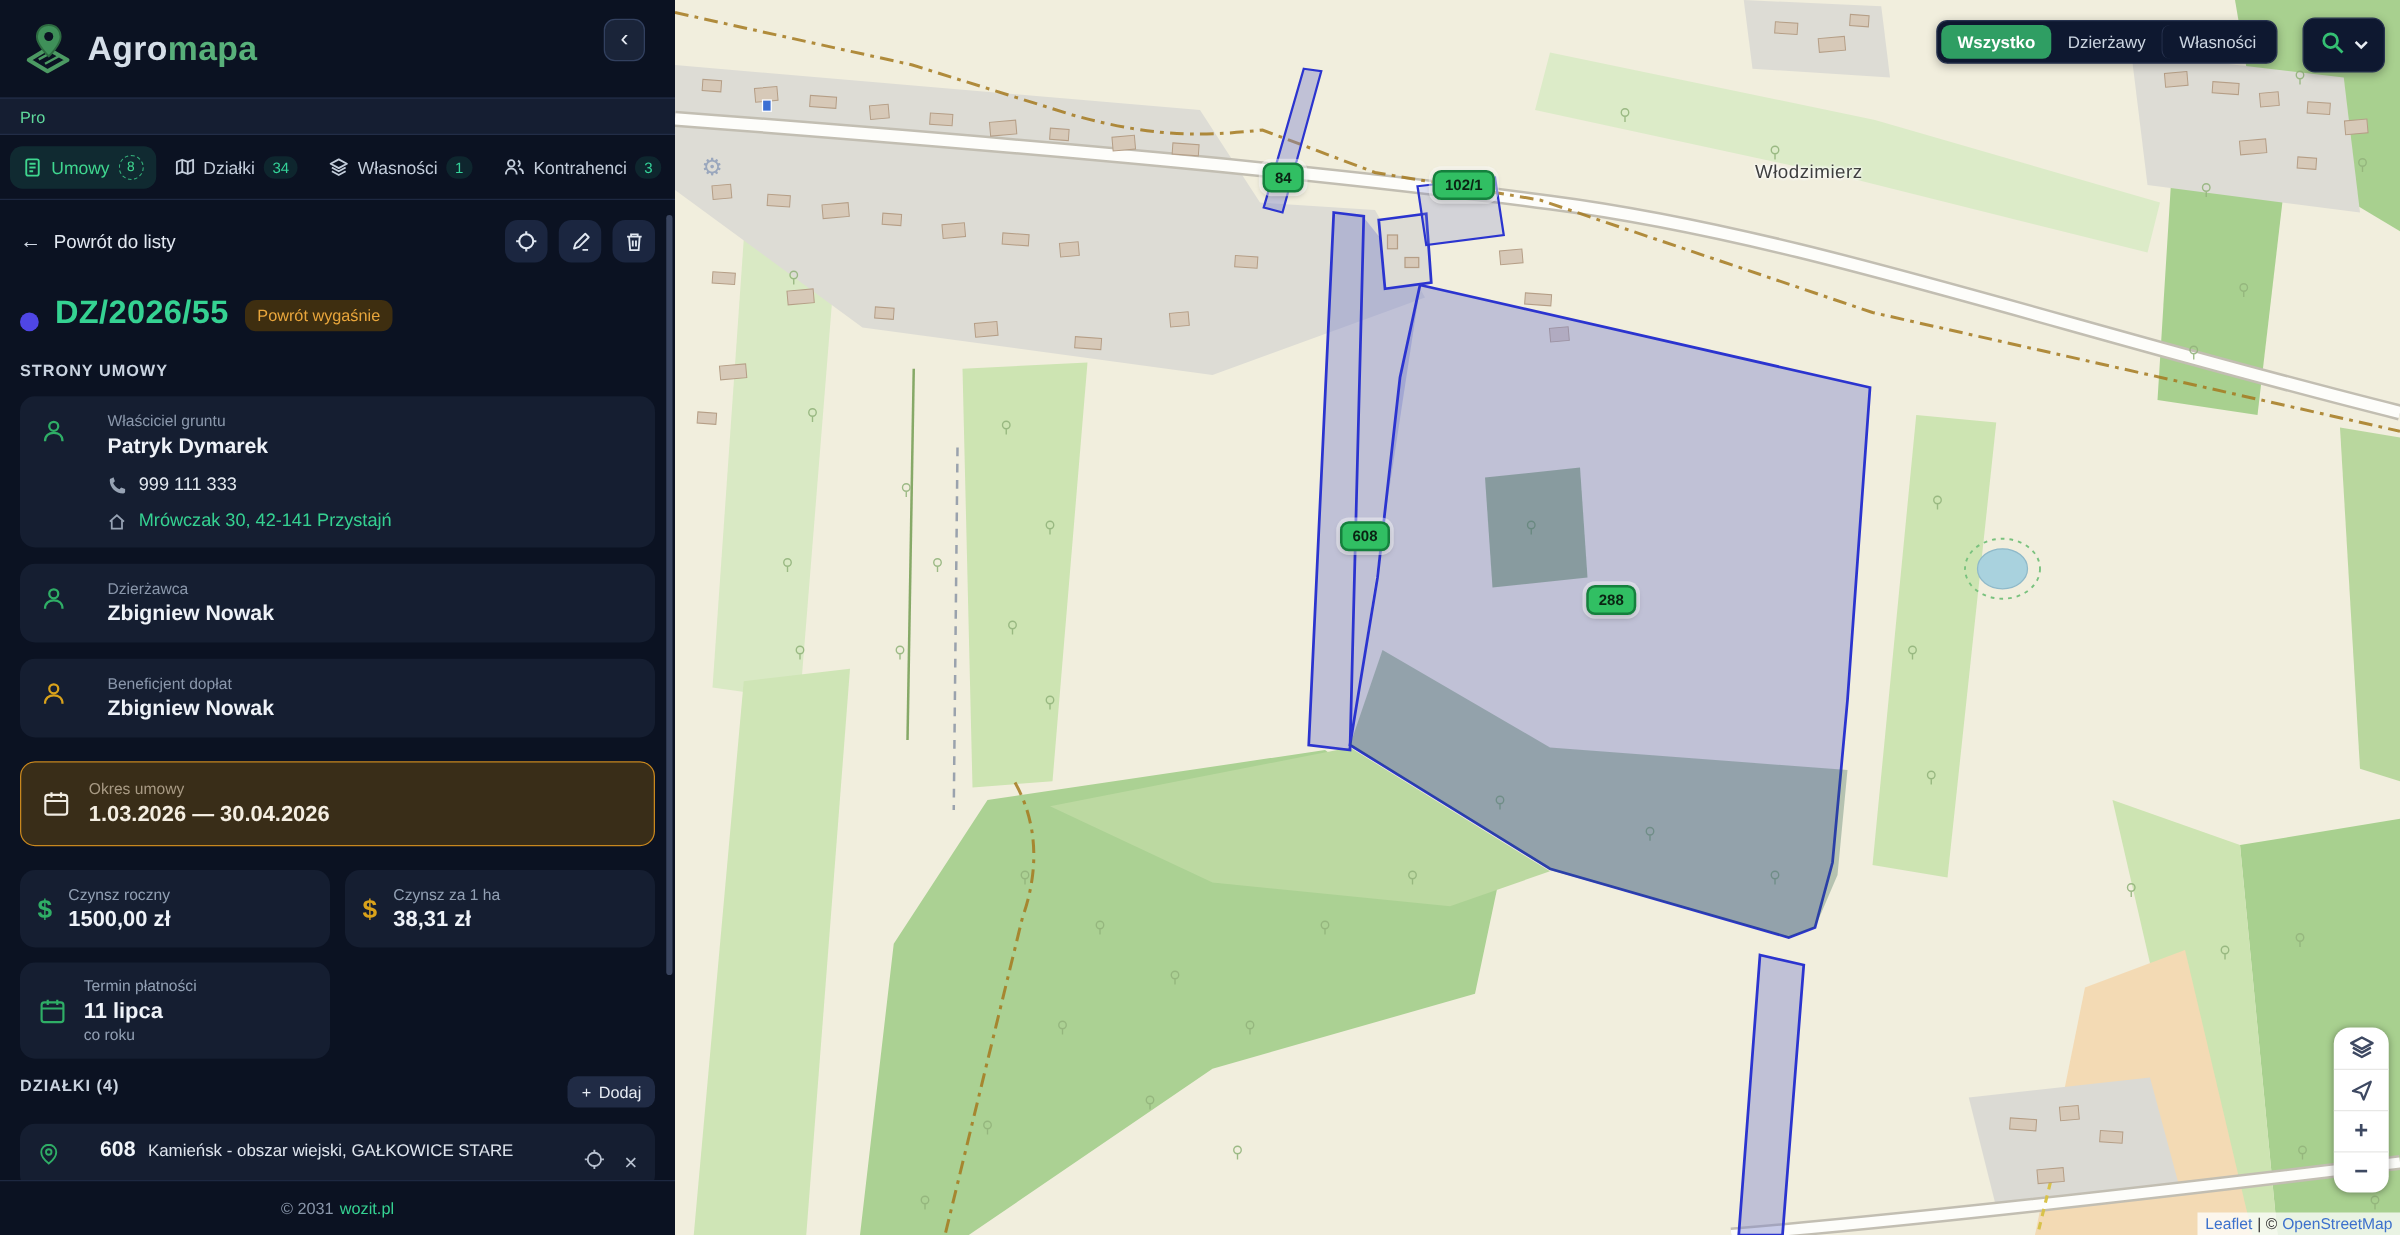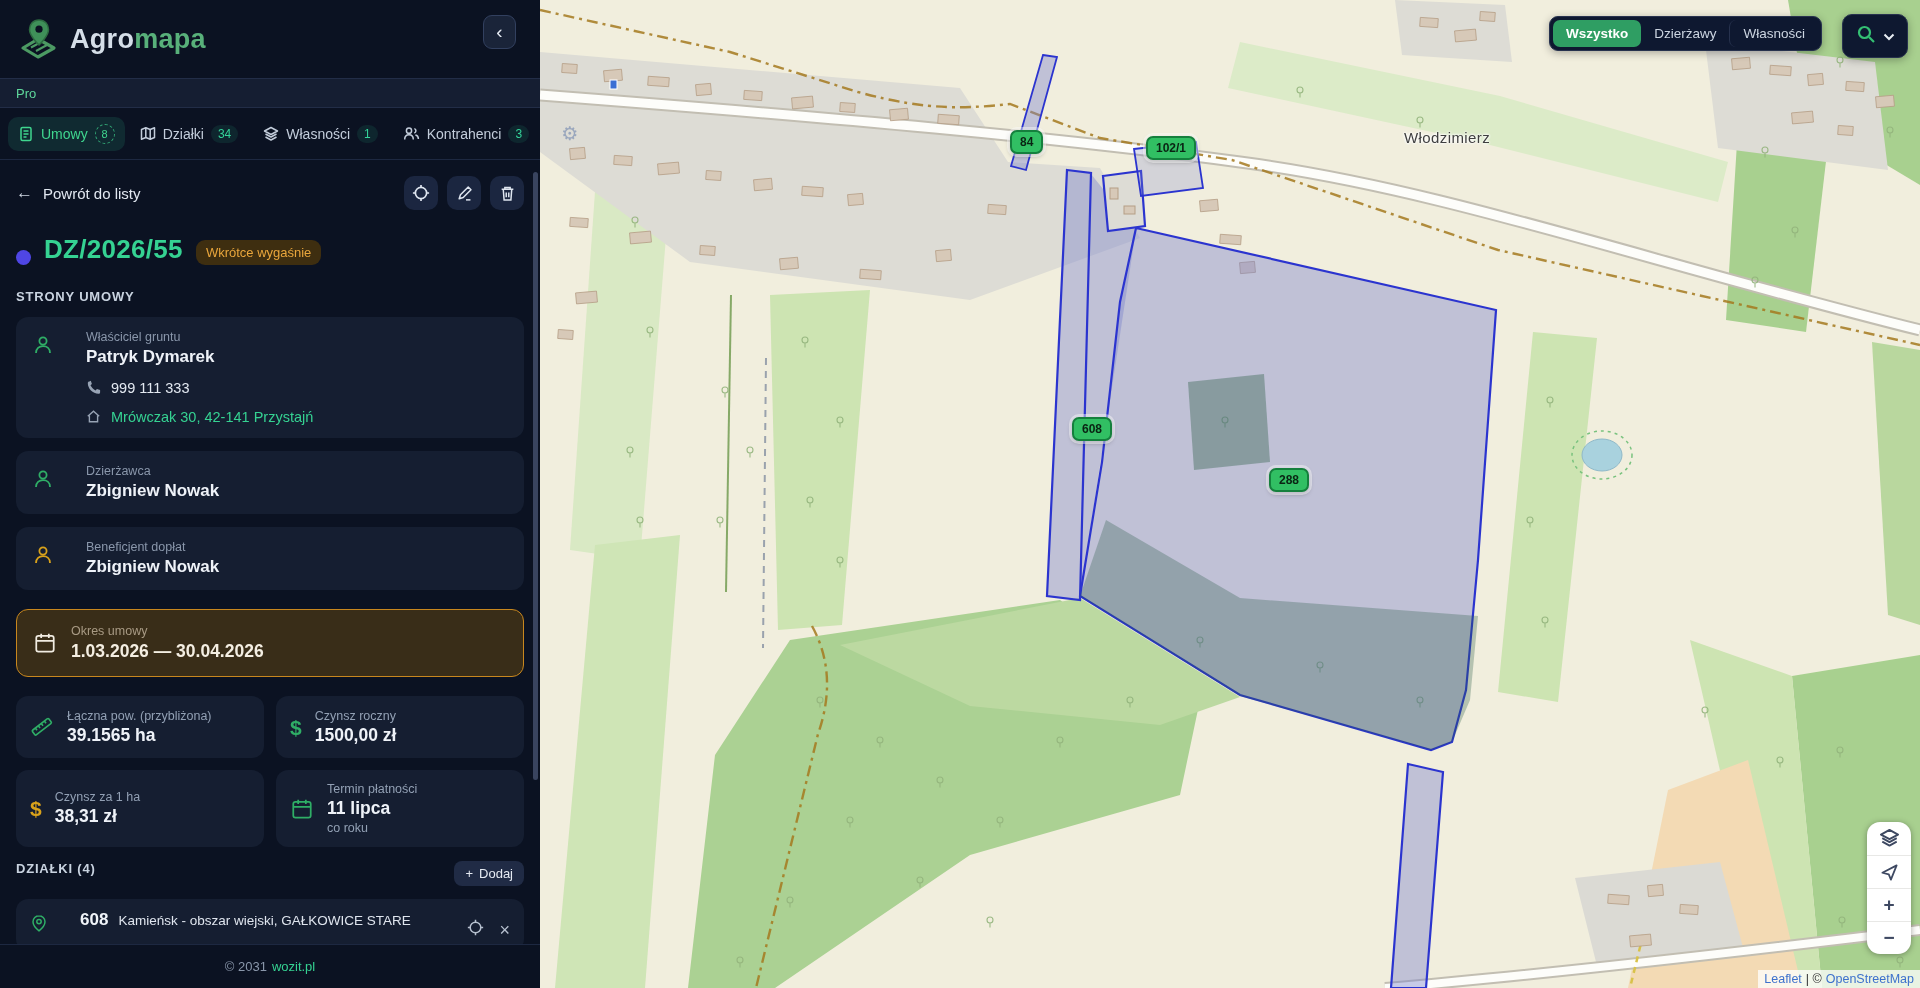--- a/index.html
+++ b/index.html
@@ -33,21 +33,21 @@
   .title-row{display:flex;align-items:flex-end;gap:13px;margin-top:24px;}
   .dot{width:15px;height:15px;border-radius:50%;background:#4f46e5;}
   .title{font-size:26px;font-weight:700;color:#35d292;letter-spacing:.3px;}
   .status{background:#3e2e10;color:#e9a63c;font-size:13px;padding:5px 10px;border-radius:9px;}
   .sec-h{margin-top:24px;font-size:13px;font-weight:700;color:#c9d3e0;letter-spacing:.8px;}
   .card{background:#151e31;border-radius:12px;padding:13px 16px;margin-top:13px;display:flex;gap:32px;}
   .party-icon{padding-top:4px;}
   .green-ic{color:#2fae66;} .amber-ic{color:#d9a21b;}
   .p-label{font-size:12.5px;color:#8a97ab;}
   .p-name{font-size:17px;font-weight:600;color:#eef2f8;margin-top:3px;}
-  .contact{display:flex;gap:10px;margin-top:13px;font-size:14.5px;color:#e3e9f1;}
+  .contact{display:flex;align-items:center;gap:10px;margin-top:13px;font-size:14.5px;color:#e3e9f1;}
   .contact.address{color:#35d292;}
   .contact svg{color:#97a3b4;}
   .period-card{background:#392d18;border:1.5px solid #c8871e;border-radius:12px;padding:14px 16px;margin-top:19px;display:flex;gap:14px;align-items:center;}
   .pc-label{color:#a89a84;font-size:12.5px;}
   .pc-value{color:#f4eee2;font-size:17.5px;font-weight:600;margin-top:3px;}
   .stats{display:grid;grid-template-columns:1fr 1fr;gap:12px;margin-top:19px;}
   .stat{background:#151e31;border-radius:12px;padding:12px 14px;display:flex;align-items:center;gap:13px;min-height:62px;}
   .stat .lab{font-size:12.5px;color:#92a0b4;}
   .stat .val{font-size:17.5px;font-weight:700;color:#eef2f8;margin-top:2px;}
   .stat .sub{font-size:12.5px;color:#92a0b4;margin-top:2px;}
@@ -370,21 +370,21 @@
               <path d="M4,4 l0.8,10.2 h6.4 L12,4"></path>
               <path d="M6.8,7 v4.5 M9.2,7 v4.5"></path>
             </svg>
         </div>
       </div>
     </div>
 
     <div class="title-row">
       <span class="dot"></span>
       <span class="title">DZ/2026/55</span>
-      <span class="status">Wkrótce wygaśnie</span>
+      <span class="status">Powrót wygaśnie</span>
     </div>
 
     <div class="sec-h">STRONY UMOWY</div>
 
     <div class="card">
       <span class="party-icon green-ic">
         <svg width="22" height="22" viewBox="0 0 22 22" fill="none" stroke="currentColor" stroke-width="1.8">
             <circle cx="11" cy="7" r="3.6"></circle>
             <path d="M4,19 c0,-4.4 3.1,-6.8 7,-6.8 s7,2.4 7,6.8"></path>
           </svg>
@@ -440,32 +440,20 @@
           <path d="M3,9 h16 M7.5,2.5 v4 M14.5,2.5 v4"></path>
         </svg>
       <div>
         <div class="pc-label">Okres umowy</div>
         <div class="pc-value">1.03.2026 — 30.04.2026</div>
       </div>
     </div>
 
     <div class="stats">
       <div class="stat">
-        <svg width="24" height="24" viewBox="0 0 22 22" fill="none" stroke="#2fae66" stroke-width="1.5">
-            <g transform="rotate(-38 11 11)">
-              <rect x="1.5" y="8" width="19" height="5.5" rx="1.2"></rect>
-              <path d="M5.5,8 v2.6 M9,8 v2.6 M12.5,8 v2.6 M16,8 v2.6"></path>
-            </g>
-          </svg>
-        <div>
-          <div class="lab">Łączna pow. (przybliżona)</div>
-          <div class="val">39.1565 ha</div>
-        </div>
-      </div>
-      <div class="stat">
         <span class="dollar">$</span>
         <div>
           <div class="lab">Czynsz roczny</div>
           <div class="val">1500,00 zł</div>
         </div>
       </div>
       <div class="stat">
         <span class="dollar amber">$</span>
         <div>
           <div class="lab">Czynsz za 1 ha</div>

